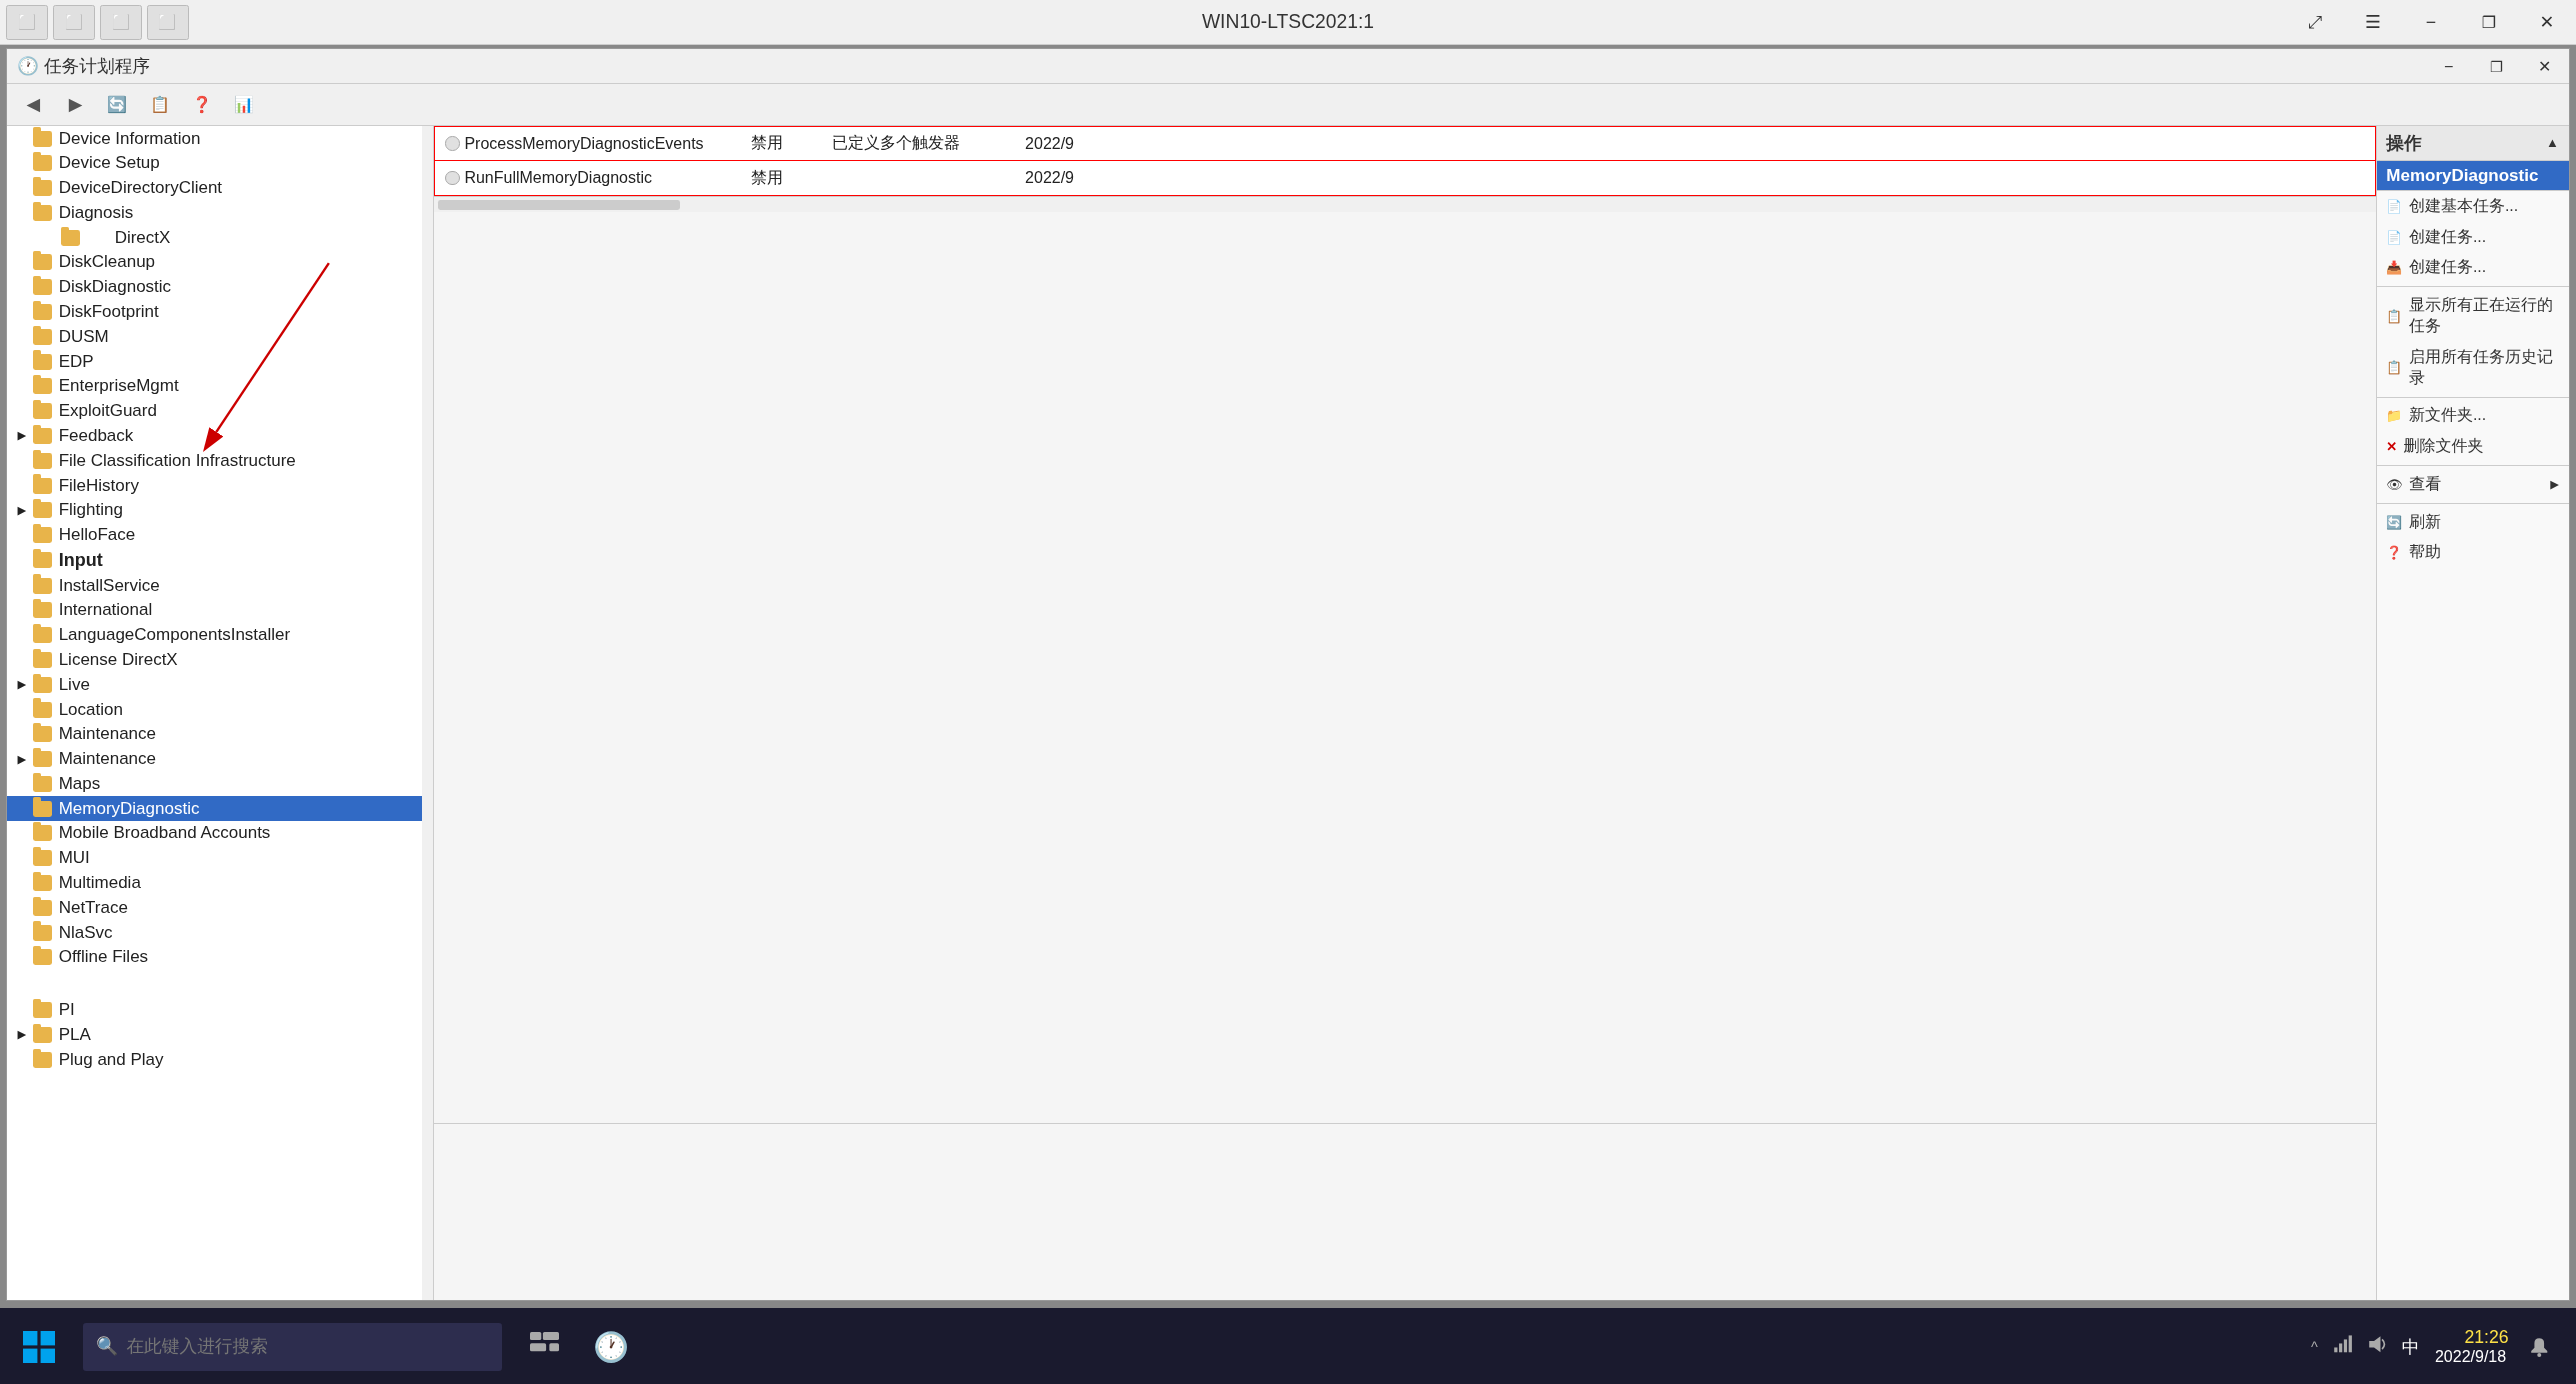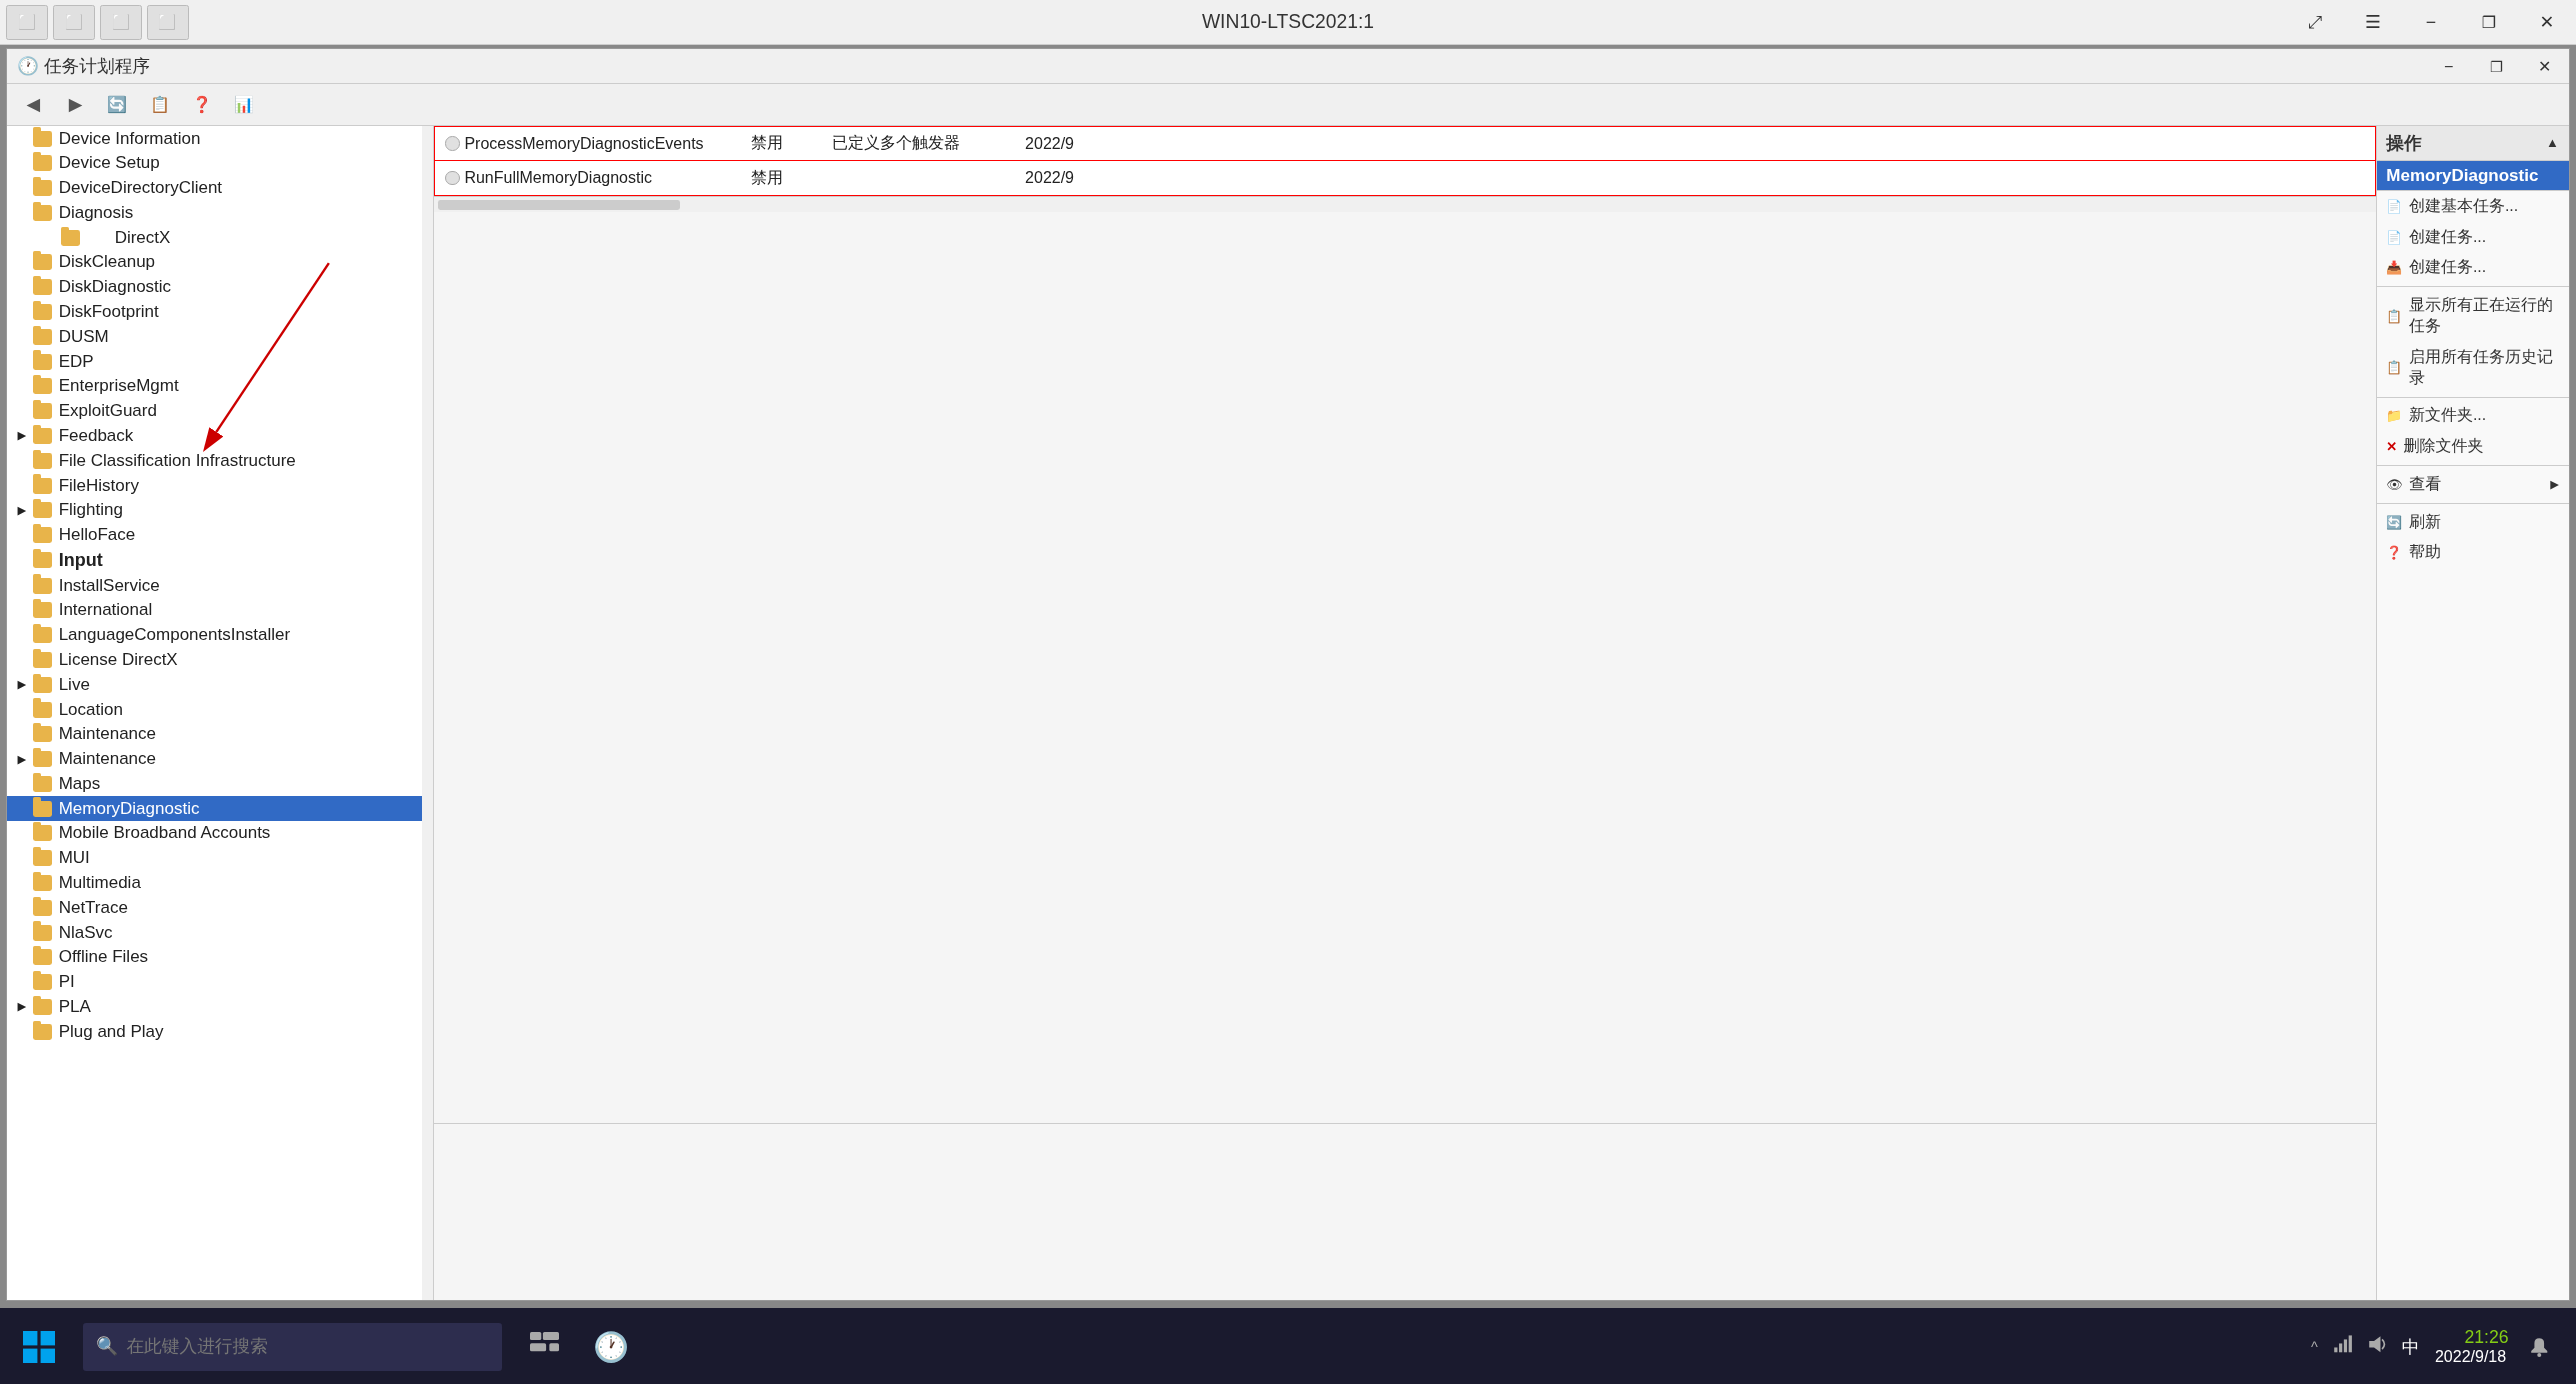--- a/index.html
+++ b/index.html
@@ -301,21 +301,21 @@
               </span>
               <span>NlaSvc</span>
             </div>
             <div style="display: flex; align-items: center; padding: 2.4px 6.4px; font-size: 17px; color: rgb(34, 34, 34); cursor: pointer; white-space: nowrap;">
               <span style="width: 16px; height: 16px; margin-right: 3.2px; display: flex; align-items: center; justify-content: center; font-size: 11.3px; flex-shrink: 0;"></span>
               <span style="display: inline-block; width: 19.3px; height: 16px; background: rgb(232, 180, 74); border-radius: 0px 2.4px 2.4px; position: relative; flex-shrink: 0; margin-right: 6.4px;">
                 <span style="position: absolute; top: -3.2px; left: 0px; width: 8px; height: 3.2px; background: rgb(232, 180, 74); border-radius: 1.6px 1.6px 0px 0px;"></span>
               </span>
               <span>Offline Files</span>
             </div>
-            <div style="display: flex; align-items: center; padding: 2.4px 6.4px; font-size: 17px; color: rgb(34, 34, 34); cursor: pointer; white-space: nowrap;">
+            <div style="display: flex; align-items: center; padding: 2.4px 6.4px; font-size: 17px; color: rgb(34, 34, 34); cursor: pointer; white-space: nowrap; margin-top: 28px;">
               <span style="width: 16px; height: 16px; margin-right: 3.2px; display: flex; align-items: center; justify-content: center; font-size: 11.3px; flex-shrink: 0;"></span>
               <span style="display: inline-block; width: 19.3px; height: 16px; background: rgb(232, 180, 74); border-radius: 0px 2.4px 2.4px; position: relative; flex-shrink: 0; margin-right: 6.4px;">
                 <span style="position: absolute; top: -3.2px; left: 0px; width: 8px; height: 3.2px; background: rgb(232, 180, 74); border-radius: 1.6px 1.6px 0px 0px;"></span>
               </span>
               <span>PI</span>
             </div>
             <div style="display: flex; align-items: center; padding: 2.4px 6.4px; font-size: 17px; color: rgb(34, 34, 34); cursor: pointer; white-space: nowrap;">
               <span style="width: 16px; height: 16px; margin-right: 3.2px; display: flex; align-items: center; justify-content: center; font-size: 11.3px; flex-shrink: 0;">▶</span>
               <span style="display: inline-block; width: 19.3px; height: 16px; background: rgb(232, 180, 74); border-radius: 0px 2.4px 2.4px; position: relative; flex-shrink: 0; margin-right: 6.4px;">
                 <span style="position: absolute; top: -3.2px; left: 0px; width: 8px; height: 3.2px; background: rgb(232, 180, 74); border-radius: 1.6px 1.6px 0px 0px;"></span>
@@ -504,21 +504,21 @@
       </div>
       <div style="font-size:17.7px;cursor:pointer;">
         <svg width="22.5" height="22.5" viewBox="0 0 28 28">
           <polygon points="4,10 4,18 10,18 18,24 18,4 10,10" fill="#aaa"></polygon>
           <path d="M20,8 Q26,14 20,20" stroke="#aaa" fill="none" stroke-width="2"></path>
         </svg>
       </div>
       <div style="font-size:17.7px;color:#fff;cursor:pointer;">中</div>
 
       <div style="display:flex;flex-direction:column;align-items:center;cursor:pointer;">
-        <span style="font-size:17.7px;color:#84cc16;margin-left:32px;">21:26</span>
+        <span style="font-size:17.7px;color:#fde047;margin-left:32px;">21:26</span>
         <span style="font-size:16px;color:#fff;">2022/9/18</span>
       </div>
 
       <div style="width:35px;height:35px;display:flex;align-items:center;justify-content:center;cursor:pointer;">
         <svg width="22.5" height="22.5" viewBox="0 0 28 28">
           <path d="M4,20 L4,22 L24,22 L24,20 L20,16 L20,10 Q20,4 14,4 Q8,4 8,10 L8,16 Z" fill="#aaa"></path>
           <circle cx="14" cy="25" r="2.5" fill="#aaa"></circle>
         </svg>
       </div>
     </div>

